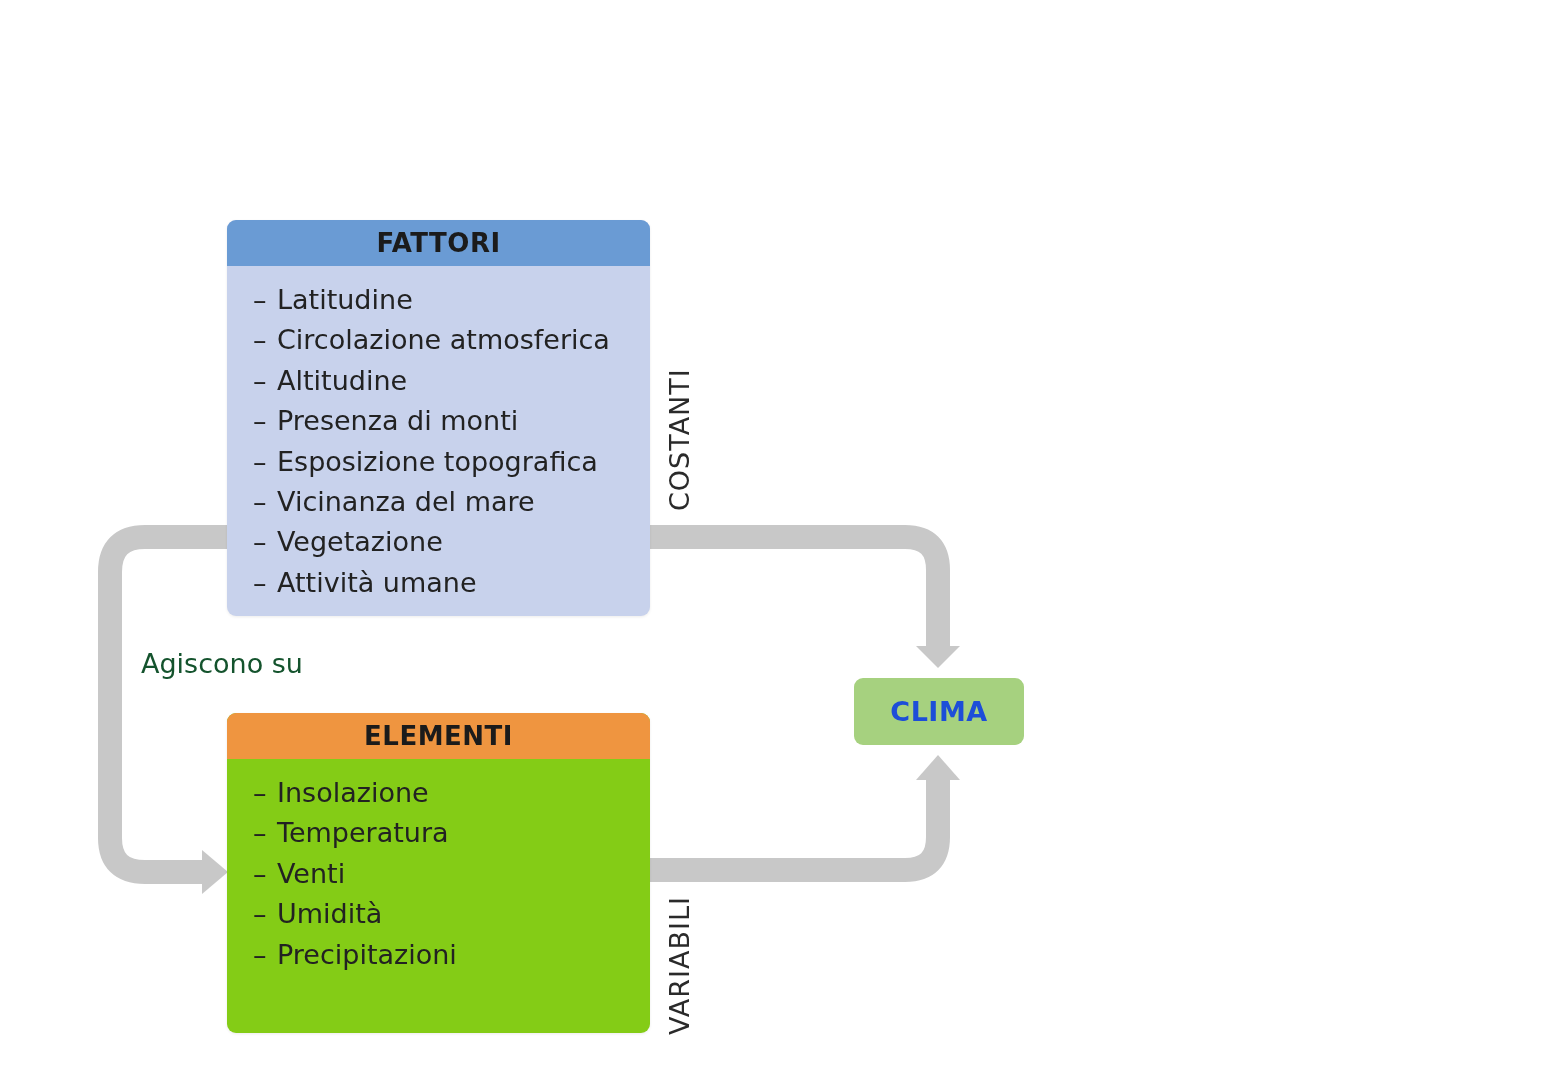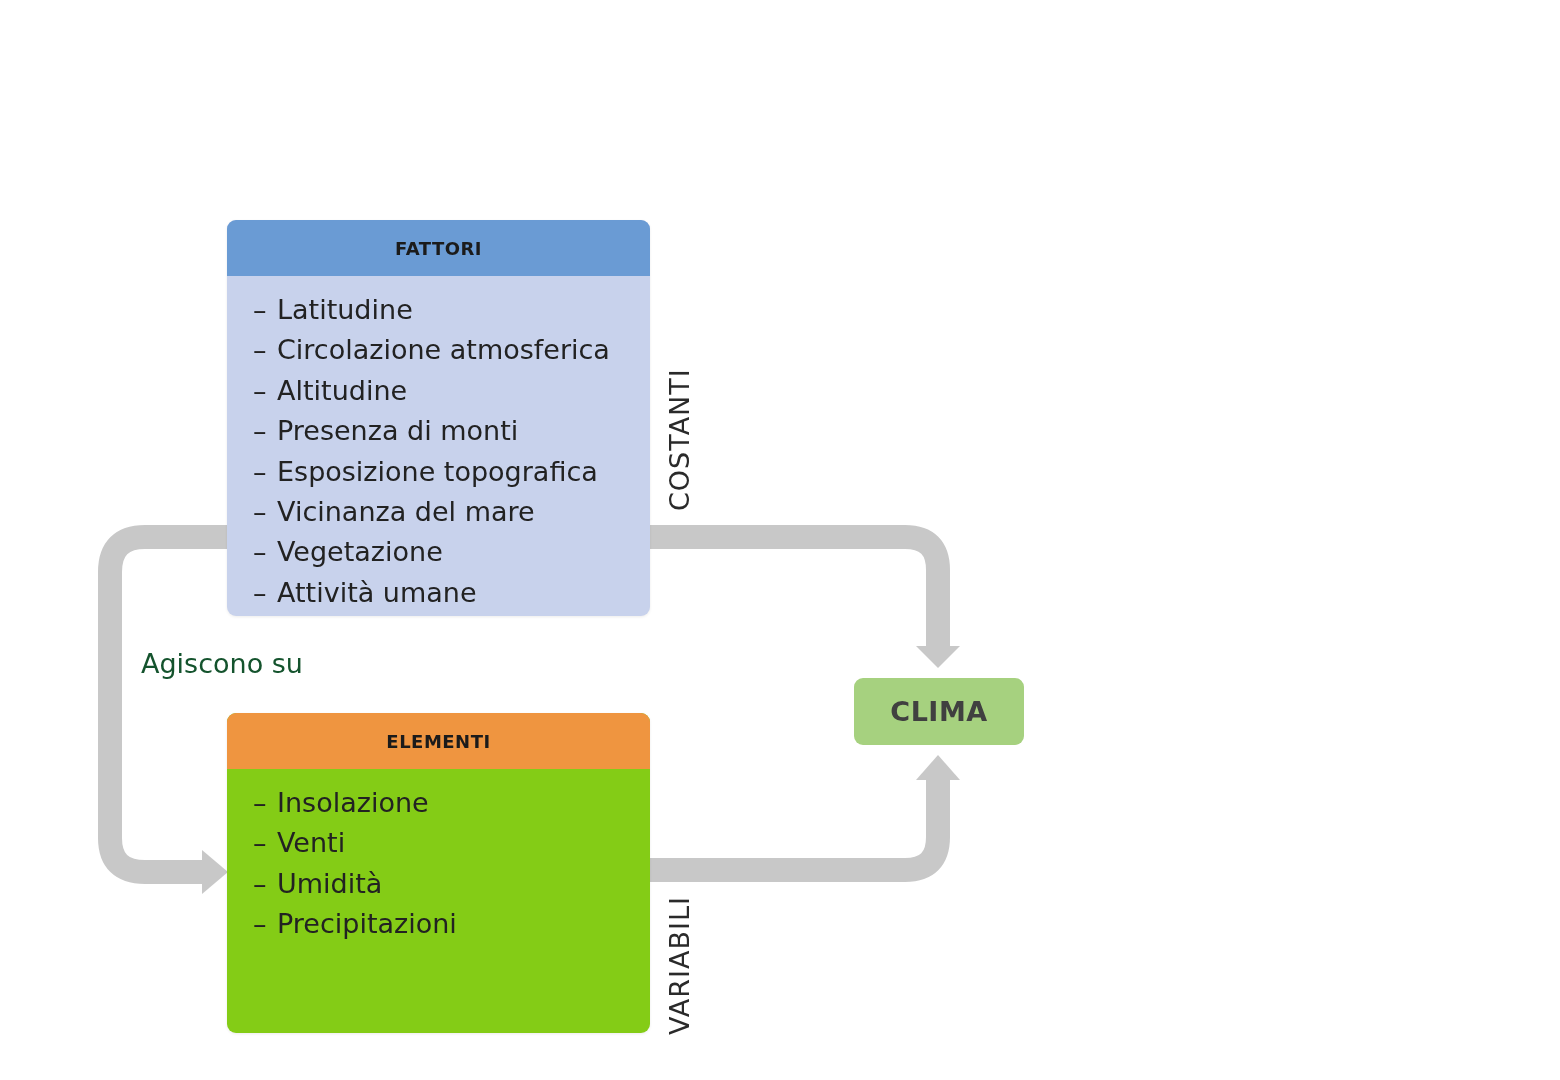--- a/index.html
+++ b/index.html
@@ -6,34 +6,34 @@
   body {
     width:1560px; height:1080px; background:#ffffff; position:relative; overflow:hidden;
     font-family:"DejaVu Sans", sans-serif; color:#1e1e1e;
   }
   .connectors { position:absolute; left:0; top:0; width:1560px; height:1080px; }
   .box {
     position:absolute; border-radius:9px; overflow:hidden;
     box-shadow:0 1px 3px rgba(0,0,0,0.08);
   }
   .box-header {
-    height:56px; display:flex; align-items:center; justify-content:center;
-    font-weight:bold; font-size:18px; letter-spacing:0.5px; color:#1b1b1b;
+    height:46px; display:flex; align-items:center; justify-content:center;
+    font-weight:bold; font-size:26px; letter-spacing:0.5px; color:#1b1b1b;
   }
   .box-body { padding:14px 12px 0 26px; }
   .item { font-size:27px; line-height:40.4px; white-space:nowrap; color:#222; }
   .item .dash { display:inline-block; width:24px; }
   #fattori { left:227px; top:220px; width:423px; height:396px; background:#c8d2ec; }
   #fattori .box-header { background:#6a9bd4; }
   #elementi { left:227px; top:713px; width:423px; height:320px; background:#84cc16; }
   #elementi .box-header { background:#ef9540; }
   #clima {
     position:absolute; left:854px; top:678px; width:170px; height:67px;
     background:#a6d17f; border-radius:9px; display:flex; align-items:center; justify-content:center;
-    font-weight:bold; font-size:27px; color:#404040; letter-spacing:0.5px;
+    font-weight:bold; font-size:27px; color:#1d4ed8; letter-spacing:0.5px;
   }
   .vlabel {
     position:absolute; font-size:27px; color:#2a2a2a; letter-spacing:1px;
     transform-origin:left top; transform:rotate(-90deg); white-space:nowrap;
   }
   #label-costanti { left:664px; top:511px; }
   #label-variabili { left:664px; top:1035px; }
   #label-agiscono { position:absolute; left:141px; top:648px; font-size:27px; color:#14532d; }
 </style>
 </head>
@@ -66,20 +66,21 @@
 </div>
 
 <div class="vlabel" id="label-costanti">COSTANTI</div>
 
 <div id="label-agiscono">Agiscono su</div>
 
 <div class="box" id="elementi">
   <div class="box-header">ELEMENTI</div>
   <div class="box-body">
     <div class="item"><span class="dash">–</span><span>Insolazione</span></div>
+    <div class="item"><span class="dash">–</span><span>Temperatura</span></div>
     <div class="item"><span class="dash">–</span><span>Venti</span></div>
     <div class="item"><span class="dash">–</span><span>Umidità</span></div>
     <div class="item"><span class="dash">–</span><span>Precipitazioni</span></div>
   </div>
 </div>
 
 <div class="vlabel" id="label-variabili">VARIABILI</div>
 
 <div id="clima">CLIMA</div>
 

